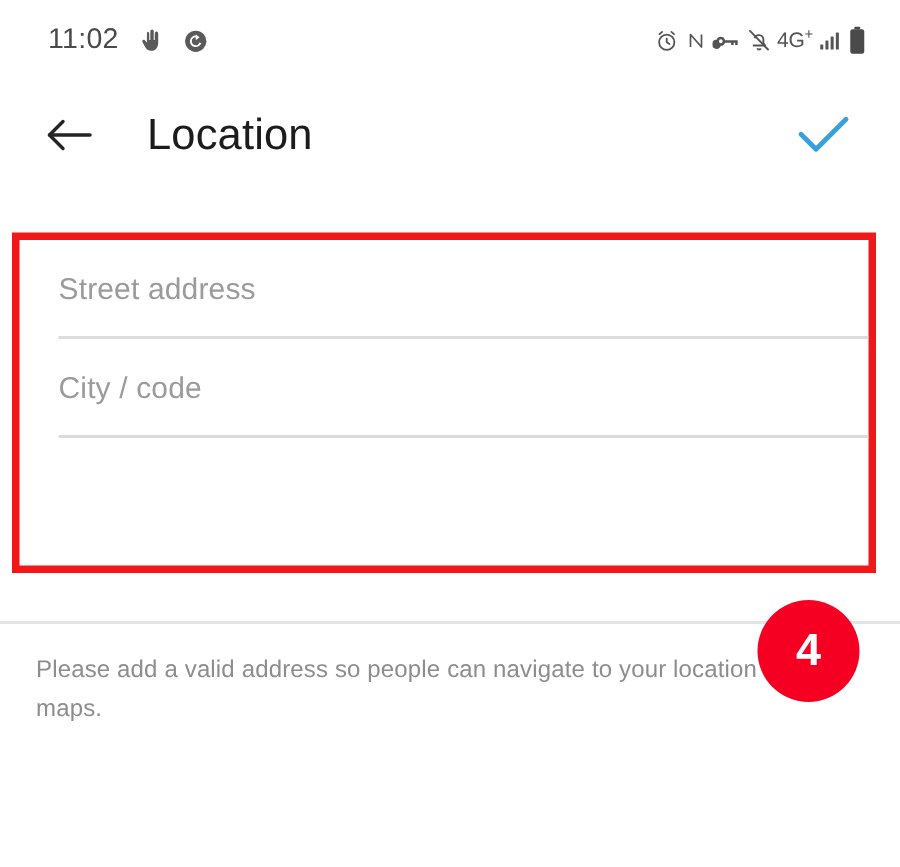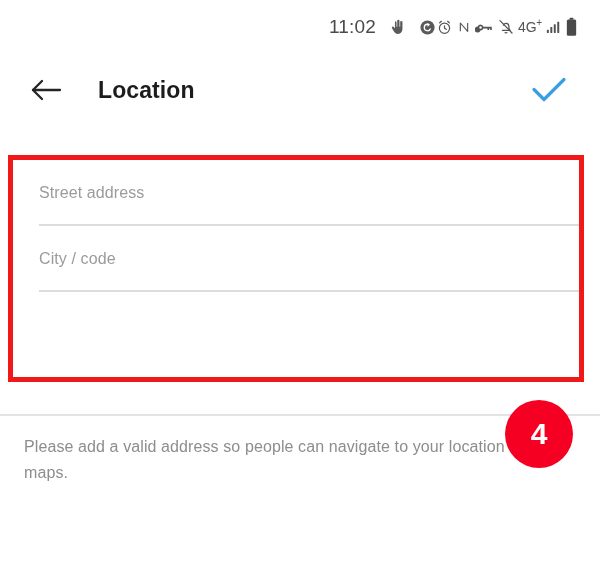--- a/index.html
+++ b/index.html
@@ -18,21 +18,21 @@
   }
 
   
   .status-bar {
     position: absolute;
     top: 0; left: 0;
     width: 600px;
     height: 46px;
     display: flex;
     align-items: center;
-    justify-content: flex-end;
+    justify-content: space-between;
     padding: 8px 22px 0 32px;
   }
   .status-left {
     display: flex;
     align-items: center;
     gap: 13px;
   }
   .status-time {
     font-size: 19px;
     color: #4a4a4a;
@@ -71,22 +71,22 @@
   }
   .back-btn {
     width: 52px;
     height: 52px;
     display: flex;
     align-items: center;
     justify-content: center;
     cursor: pointer;
   }
   .page-title {
-    font-size: 23px;
-    font-weight: bold;
+    font-size: 29px;
+    font-weight: normal;
     color: #1c1c1c;
     margin-left: 26px;
     letter-spacing: 0.1px;
   }
   .confirm-btn {
     margin-left: auto;
     width: 54px;
     height: 54px;
     display: flex;
     align-items: center;
@@ -120,21 +120,21 @@
   .field::after {
     content: "";
     position: absolute;
     left: 26px;
     right: 0;
     bottom: 0;
     height: 2px;
     background: #dcdcdc;
   }
   .field-placeholder {
-    font-size: 16px;
+    font-size: 20px;
     color: #9b9b9b;
     letter-spacing: 0.1px;
   }
 
   
   .section-divider {
     position: absolute;
     left: 0;
     top: 414px;
     width: 600px;

